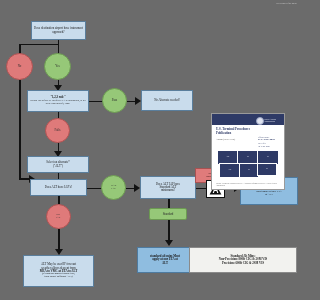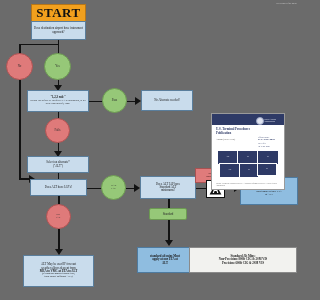--- a/index.html
+++ b/index.html
@@ -106,21 +106,20 @@
   }
   .trisym svg{display:block;}
 </style>
 </head>
 <body>
 
 <div id="stage">
 
   <div class="rev">Revision 2 for 2023</div>
 
-  <div class="node start-title t13" style="left:31px;top:4px;width:55px;height:17px;">START</div>
   <div class="node box t30" style="left:31px;top:21px;width:55px;height:19px;">Does destination airport have instrument approach?</div>
 
   <div class="ln ln-v" style="left:57.5px;top:40px;height:4px;"></div>
   <div class="ln ln-h" style="left:19px;top:43.5px;width:39px;"></div>
   <div class="ln ln-v" style="left:19px;top:43.5px;height:10px;"></div>
   <div class="ln ln-v" style="left:57.5px;top:43.5px;height:10px;"></div>
 
   <div class="node circ circ-red t30" style="left:6px;top:53px;width:27px;height:27px;">No</div>
   <div class="node circ circ-green t30" style="left:44px;top:53px;width:27px;height:27px;">Yes</div>
 

